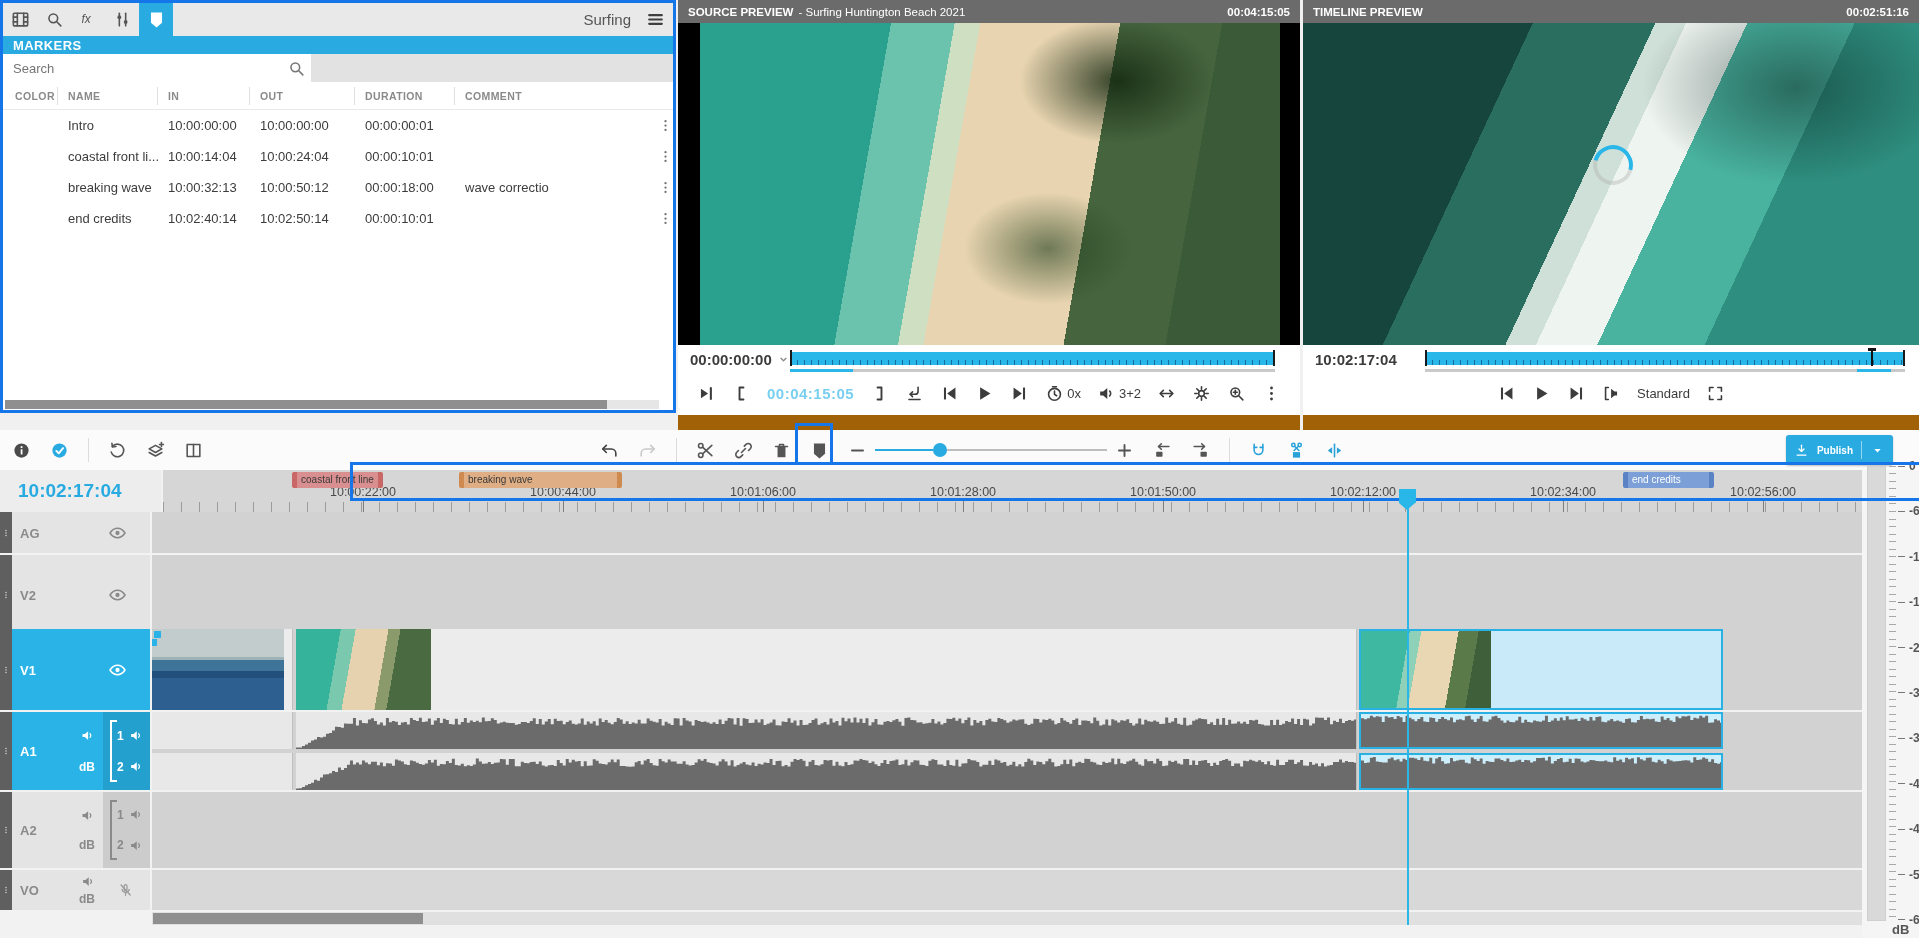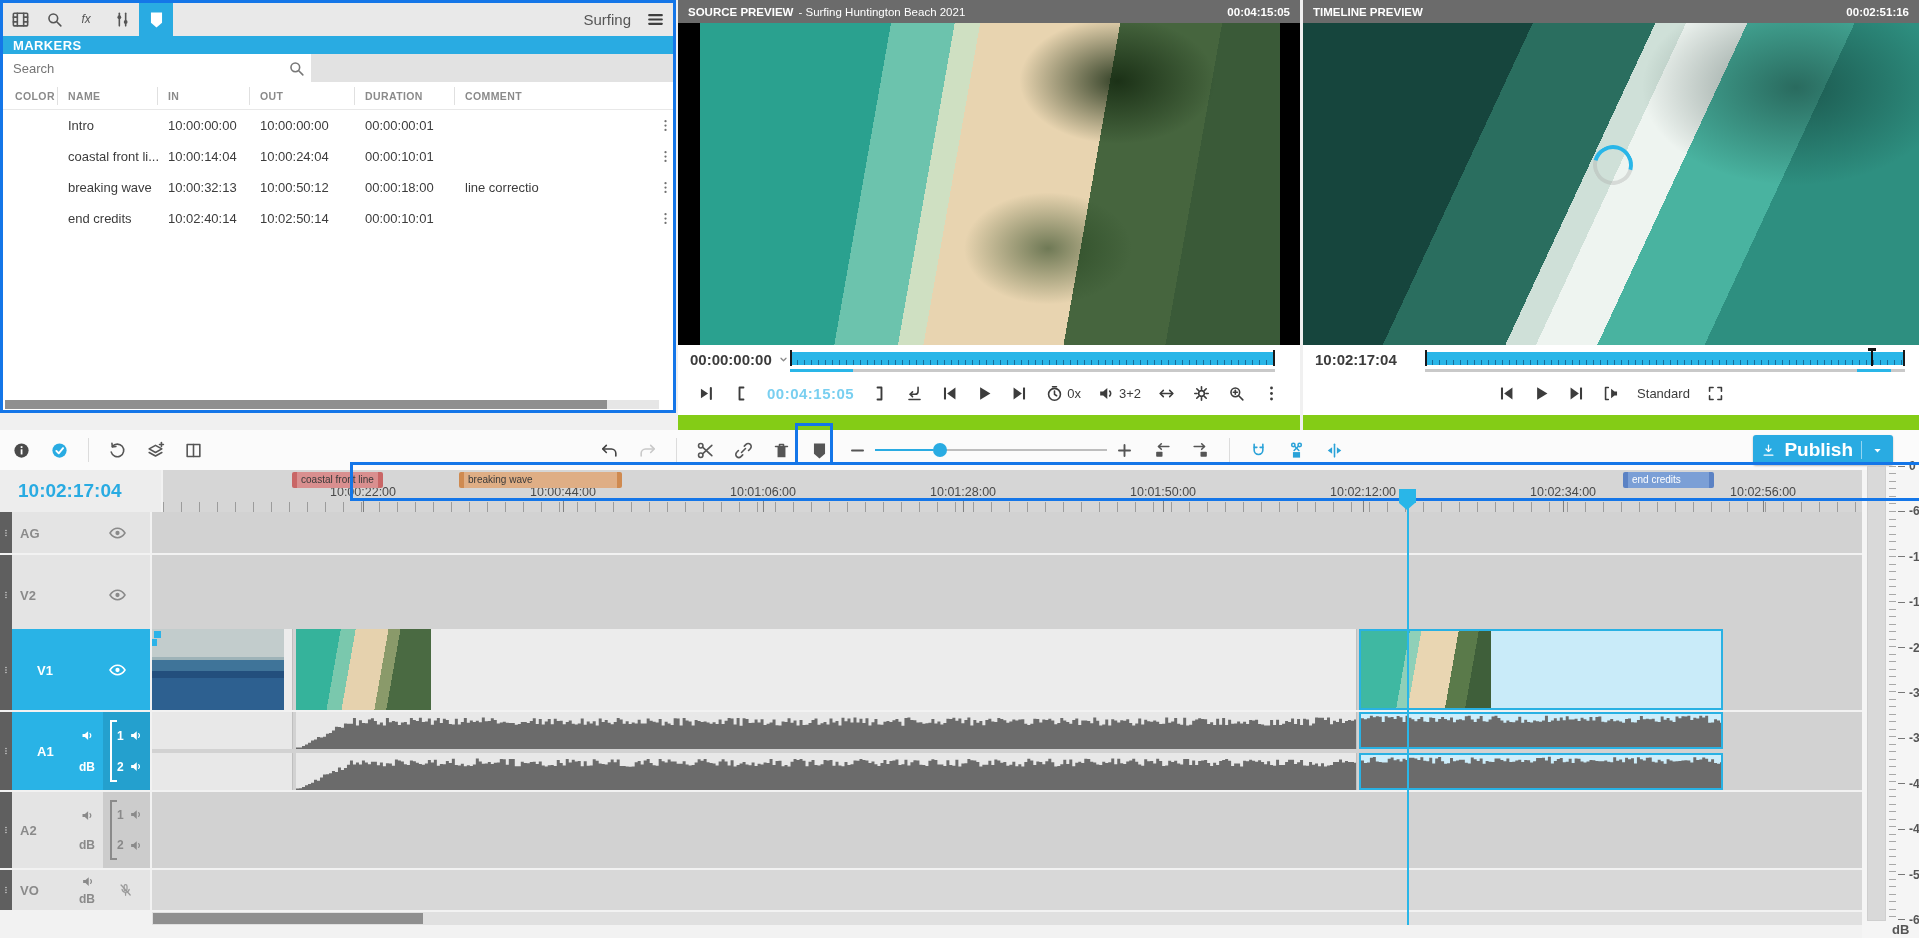--- a/index.html
+++ b/index.html
@@ -25,21 +25,21 @@
   .mk-head>div:first-child{padding-left:12px;}
   .mk-head>div:nth-last-child(-n+2){border-right:0;}
   .mk-row{height:31px;font-size:13px;color:#3c3c3c;}
   .mk-row>div{padding-left:10px;white-space:nowrap;overflow:hidden;}
   .chip{width:18px;height:18px;margin-left:12px;}
   .kebab{color:#707070;cursor:pointer;padding-left:4px;}
   .lp-scroll{position:absolute;left:2px;right:14px;bottom:1px;height:9px;background:#e6e6e6;}
   .lp-thumb{height:9px;width:92%;background:#8f8f8f;}
 
   
-  .preview{position:absolute;top:0;height:494px;background:#84cc16;}
+  .preview{position:absolute;top:0;height:494px;background:#a16207;}
   .src{left:678px;width:622px;}
   .tlp{left:1303px;width:616px;}
   .pv-head{height:23px;background:#6b6b6b;color:#fff;display:flex;align-items:center;padding:0 10px;font-size:11.5px;}
   .pv-head b{font-weight:bold;margin-right:5px;}
   .pv-head .tc{margin-left:auto;font-weight:bold;}
   .pv-video{position:relative;height:322px;background:#000;overflow:hidden;}
   .vid-img{position:absolute;top:0;bottom:0;}
   .src .vid-img{left:22px;right:20px;background:
     radial-gradient(140px 90px at 72% 18%,rgba(20,40,16,.85),rgba(20,40,16,0) 70%),
     radial-gradient(120px 80px at 60% 70%,rgba(30,60,25,.6),rgba(30,60,25,0) 70%),
@@ -80,40 +80,40 @@
   .vdiv{width:1px;height:24px;background:#dcdcdc;}
   .tb-ic{color:#555;cursor:pointer;}
   .tb-ic.dark{color:#424242;}
   .tb-ic.disabled{color:#c9c9c9;}
   .tb-ic.cyan{color:#2aa2d8;}
   .zoom-slider{display:flex;align-items:center;gap:8px;}
   .sl-line{position:relative;width:232px;height:2px;background:#bdbdbd;}
   .sl-fill{position:absolute;left:0;top:0;height:2px;width:25%;background:#29abe2;}
   .sl-dot{position:absolute;left:25%;top:-6px;width:14px;height:14px;border-radius:50%;background:#29abe2;cursor:pointer;}
   .publish{position:absolute;right:26px;top:5px;height:30px;background:#29abe2;border-radius:3px;color:#fff;display:flex;align-items:center;padding:0 8px;gap:8px;cursor:pointer;box-shadow:0 1px 2px rgba(0,0,0,.25);}
-  .publish .plabel{font-size:19px;font-weight:bold;text-align:center;}
+  .publish .plabel{font-size:10px;font-weight:bold;text-align:center;}
   .publish .pdiv{width:1px;height:18px;background:rgba(255,255,255,.5);}
   .tool-box{position:absolute;left:795px;top:423px;width:38px;height:42px;border:3px solid #1476e8;pointer-events:none;z-index:40;}
 
   
   .tl{position:absolute;left:0;top:470px;width:1919px;height:468px;background:#f2f2f2;}
   .tc-corner{position:absolute;left:0;top:0;width:161px;height:42px;background:#ededed;display:flex;align-items:center;padding-left:18px;font-size:19px;font-weight:bold;color:#29abe2;}
   .ruler{position:absolute;left:163px;top:0;width:1756px;height:42px;background:#d6d6d6;}
   .ruler-ticks{position:absolute;left:0;right:0;bottom:0;height:10px;
     background:repeating-linear-gradient(90deg,#9c9c9c 0 1px,transparent 1px 18px);}
   .rlabel{position:absolute;bottom:13px;transform:translateX(-50%);font-size:12.5px;color:#4a4a4a;}
   .rlabel:after{content:"";position:absolute;left:50%;bottom:-13px;width:1px;height:11px;background:#7d7d7d;}
   .rmarker{position:absolute;top:2px;height:16px;border-radius:2px;font-size:10px;line-height:16px;padding:0 9px;white-space:nowrap;overflow:hidden;cursor:pointer;}
   .ruler-box{position:absolute;left:187px;top:-8px;width:1581px;height:39px;border:3px solid #1476e8;pointer-events:none;z-index:30;}
   .row{position:absolute;left:0;width:1919px;}
   .thead{position:absolute;left:0;top:0;width:150px;height:100%;background:#e4e4e4;}
   .thead.sel{background:#29b3e6;}
   .handle{position:absolute;left:0;top:0;width:12px;height:100%;background:#5f5f5f;display:flex;align-items:center;justify-content:center;color:#ddd;}
   .tlabel{position:absolute;left:20px;top:50%;transform:translateY(-50%);font-size:13px;font-weight:bold;color:#8a8a8a;}
-  .thead.sel .tlabel{color:#fff;margin-left:17px;}
+  .thead.sel .tlabel{color:#fff;}
   .t-eye{position:absolute;left:108px;top:50%;transform:translateY(-50%);color:#8a8a8a;cursor:pointer;}
   .thead.sel .t-eye{color:#fff;}
   .aud-stack{position:absolute;left:72px;top:0;height:100%;width:30px;display:flex;flex-direction:column;align-items:center;justify-content:space-evenly;color:#8a8a8a;}
   .thead.sel .aud-stack{color:#fff;}
   .dbl{font-size:12px;font-weight:bold;}
   .chpanel{position:absolute;left:103px;right:0;top:0;height:100%;background:rgba(0,0,0,.10);display:flex;flex-direction:column;justify-content:space-evenly;padding-left:14px;}
   .bracket{position:absolute;left:7px;top:8px;bottom:8px;width:7px;border:2px solid #8a8a8a;border-right:0;}
   .thead.sel .bracket{border-color:#fff;}
   .chrow{display:flex;align-items:center;gap:4px;font-size:12px;font-weight:bold;color:#8a8a8a;}
   .thead.sel .chrow{color:#fff;}
@@ -255,21 +255,21 @@
               <circle cx="12" cy="19" r="1.8" fill="currentColor" stroke="none"></circle>
             </svg>
           </div>
         </div>
         <div class="mk-grid mk-row">
           <div><span class="chip" style="background:#e0772a"></span></div>
           <div>breaking wave</div>
           <div>10:00:32:13</div>
           <div>10:00:50:12</div>
           <div>00:00:18:00</div>
-          <div>line correctio</div>
+          <div>wave correctio</div>
           <div class="kebab ic">
             <svg width="15" height="15" viewBox="0 0 24 24" fill="none" stroke="currentColor" stroke-width="2" stroke-linecap="round" stroke-linejoin="round">
               <circle cx="12" cy="5" r="1.8" fill="currentColor" stroke="none"></circle>
               <circle cx="12" cy="12" r="1.8" fill="currentColor" stroke="none"></circle>
               <circle cx="12" cy="19" r="1.8" fill="currentColor" stroke="none"></circle>
             </svg>
           </div>
         </div>
         <div class="mk-grid mk-row">
           <div><span class="chip" style="background:#4a90f0"></span></div>

